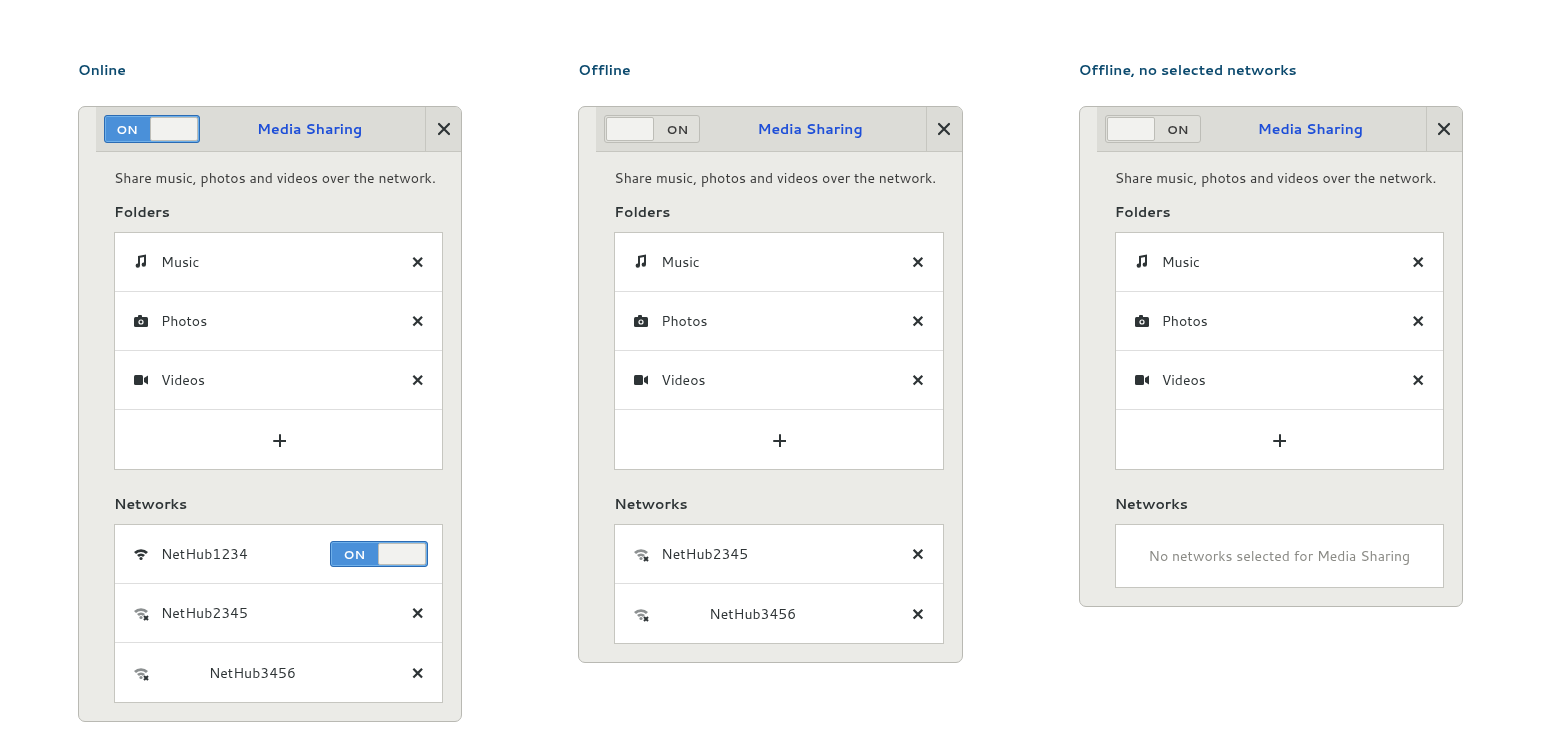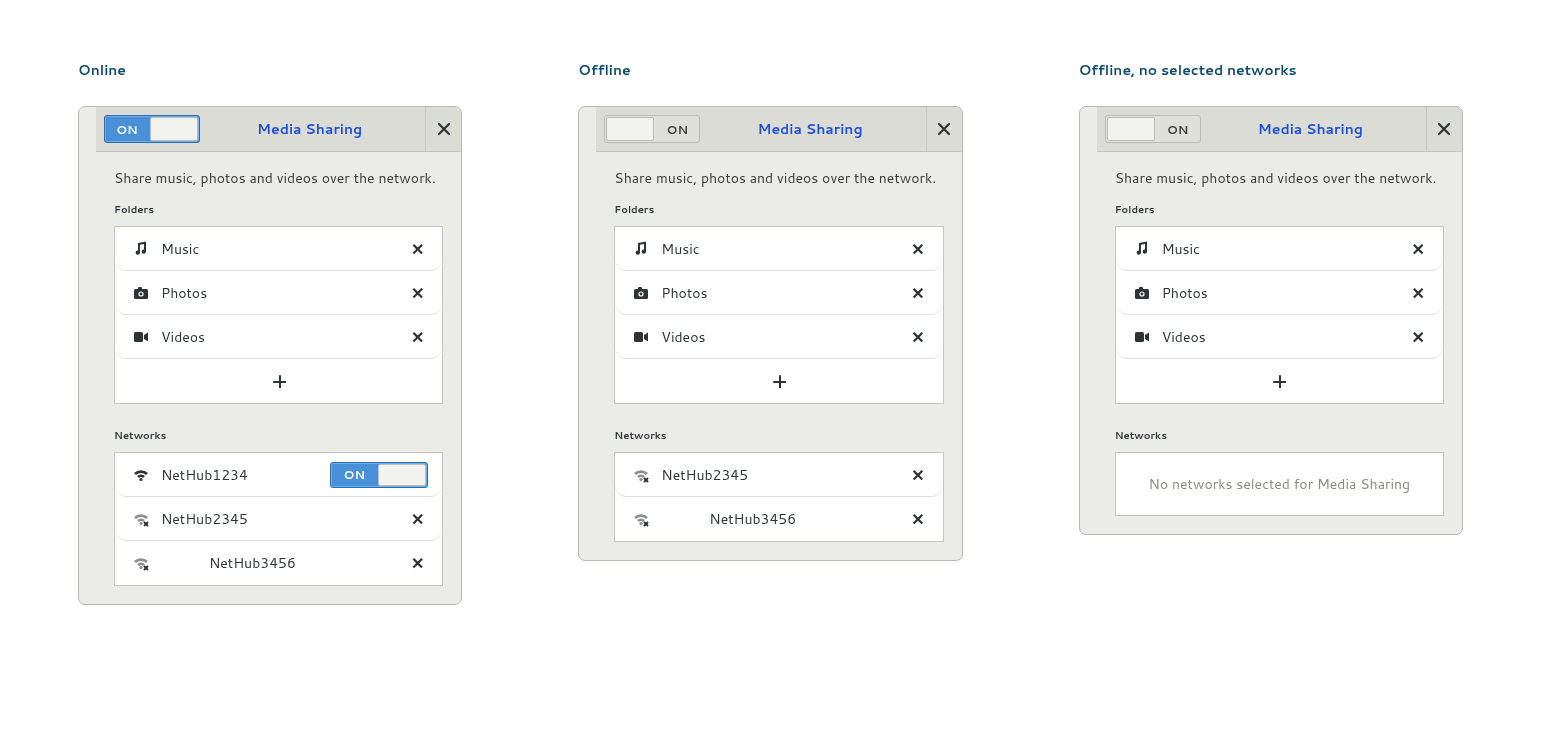--- a/index.html
+++ b/index.html
@@ -99,35 +99,34 @@
 
   
   .body { padding: 16px 18px 18px; }
   .desc {
     color: #3b3b3b;
     font-size: 14px;
     margin-bottom: 14px;
   }
   .section-label {
     font-weight: 700;
-    font-size: 10px;
+    font-size: 14px;
     margin-bottom: 10px;
     color: #2e3436;
   }
   .listbox {
     border: 1px solid #c6c6c0;
     background: #ffffff;
   }
   .row {
     display: flex;
     align-items: center;
-    height: 44px;
+    height: 59px;
     padding: 0 18px;
     border-bottom: 1px solid #dedede;
-    border-radius: 12px;
   }
   .row:last-child { border-bottom: none; gap: 48px; }
   .row.add { justify-content: center; }
   .row .icon-slot {
     width: 28px;
     display: flex;
     align-items: center;
     color: #2e3436;
   }
   .row .rlabel {

